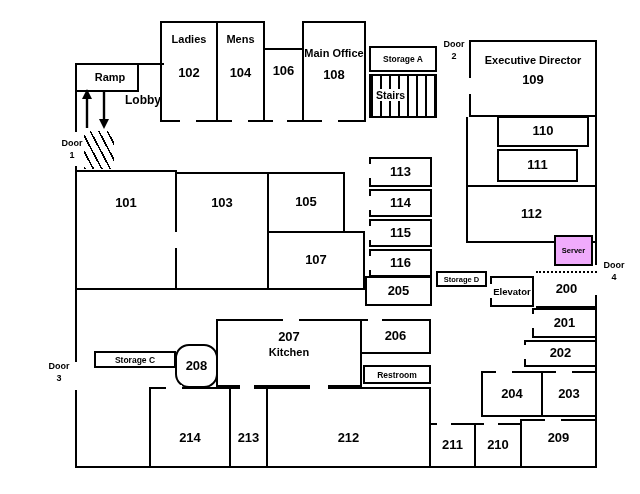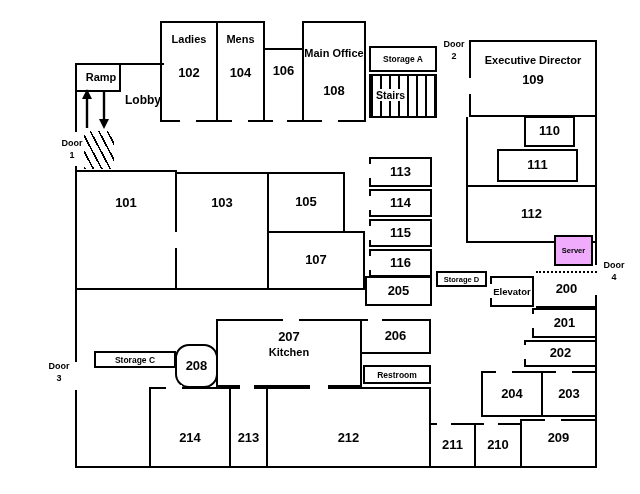--- a/index.html
+++ b/index.html
@@ -51,21 +51,21 @@
 
   <div class="wall" style="left:75px;top:92px;width:2px;height:40px;"></div>
   <div class="wall" style="left:75px;top:166px;width:2px;height:196px;"></div>
   <div class="wall" style="left:75px;top:390px;width:2px;height:78px;"></div>
   <div class="wall" style="left:75px;top:466px;width:522px;height:2px;"></div>
   <div class="wall" style="left:595px;top:40px;width:2px;height:225px;"></div>
   <div class="wall" style="left:595px;top:295px;width:2px;height:171px;"></div>
   <div class="wall" style="left:119px;top:63px;width:45px;height:2px;"></div>
   <div class="wall" style="left:466px;top:117px;width:2px;height:70px;"></div>
 
-  <div class="room" style="left:75px;top:63px;width:46px;height:29px;padding-left:6px;">
+  <div class="room" style="left:75px;top:63px;width:64px;height:29px;padding-left:6px;">
     <span class="name">Ramp</span>
   </div>
   <svg style="position:absolute;left:77px;top:88px;z-index:2;" width="42" height="42" viewBox="0 0 42 42">
     <line x1="10" y1="40" x2="10" y2="9" stroke="#000" stroke-width="2.4"></line>
     <polygon points="10,1 5,11 15,11" fill="#000"></polygon>
     <line x1="27" y1="2" x2="27" y2="33" stroke="#000" stroke-width="2.4"></line>
     <polygon points="27,41 22,31 32,31" fill="#000"></polygon>
   </svg>
   <div class="free-label" style="left:120px;top:93px;width:46px;font-size:12px;text-align:center;">Lobby</div>
   <div class="door-label" style="left:55px;top:137px;width:34px;">
@@ -80,39 +80,39 @@
   </div>
   <div class="room top" style="left:216px;top:21px;width:49px;height:101px;padding-top:10px;">
     <span class="name">Mens</span>
     <span class="num" style="margin-top:20px;">104</span>
   </div>
   <div class="room top" style="left:263px;top:48px;width:41px;height:74px;padding-top:14px;">
     <span class="num">106</span>
   </div>
   <div class="room top" style="left:302px;top:21px;width:64px;height:101px;padding-top:24px;">
     <span class="name">Main Office</span>
-    <span class="num" style="margin-top:24px;text-align:right;">108</span>
+    <span class="num" style="margin-top:8px;text-align:right;">108</span>
   </div>
 
   <div class="room" style="left:369px;top:46px;width:68px;height:26px;">
     <span class="small-label">Storage A</span>
   </div>
   <div class="hatch-v" style="left:369px;top:74px;width:68px;height:44px;">
     <span class="stairs-tag">Stairs</span>
   </div>
   <div class="door-label" style="left:436px;top:38px;width:36px;">
     <span>Door</span>
     <span>2</span>
   </div>
 
   <div class="room top" style="left:469px;top:40px;width:128px;height:77px;padding-top:12px;">
     <span class="name">Executive Director</span>
     <span class="num" style="margin-top:6px;">109</span>
   </div>
-  <div class="room" style="left:497px;top:116px;width:51px;height:31px;margin-left:27px;">
+  <div class="room" style="left:497px;top:116px;width:92px;height:31px;">
     <span class="num">110</span>
   </div>
   <div class="room" style="left:497px;top:149px;width:81px;height:33px;">
     <span class="num">111</span>
   </div>
   <div class="room" style="left:466px;top:185px;width:131px;height:58px;">
     <span class="num">112</span>
   </div>
   <div class="room" style="left:554px;top:235px;width:39px;height:31px;background:#f0abfc;z-index:2;">
     <span class="tiny-label">Server</span>

